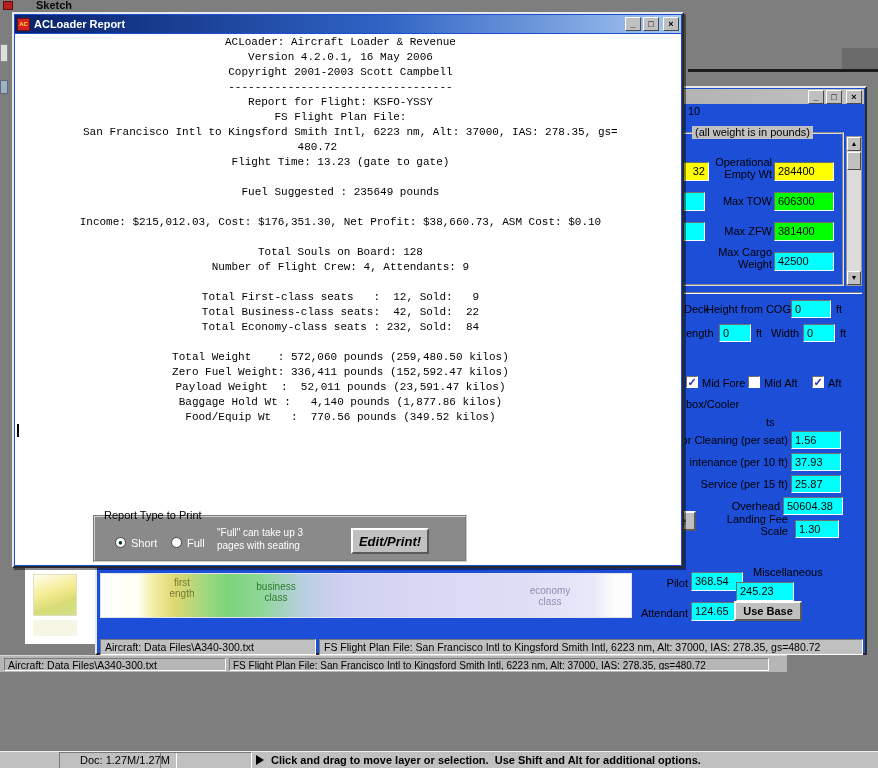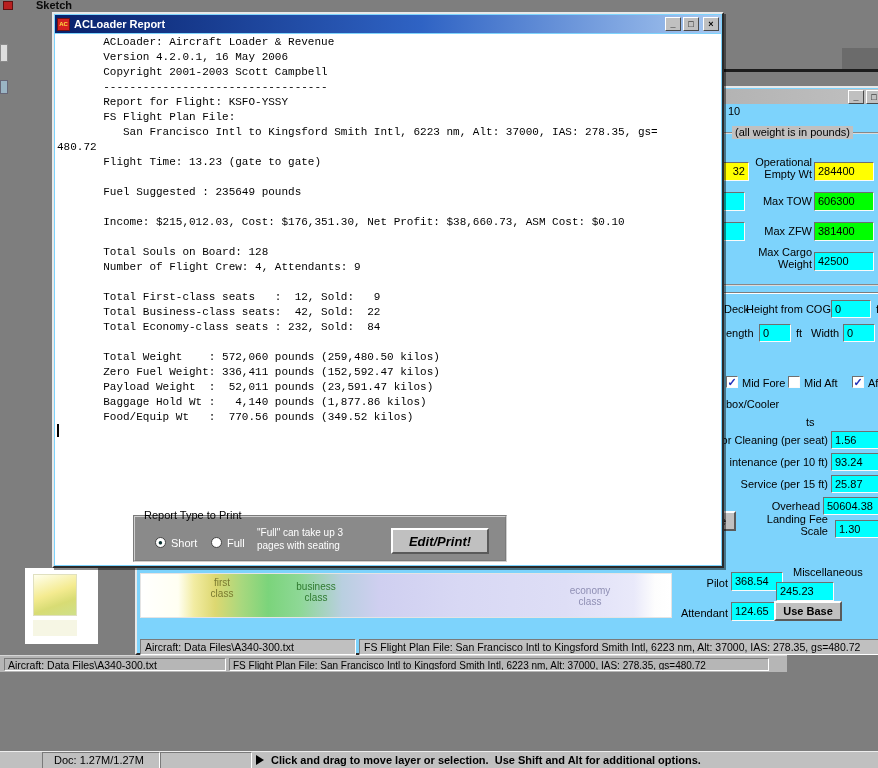--- a/index.html
+++ b/index.html
@@ -12,21 +12,21 @@
   .ml { white-space:pre-line; line-height:12px; }
 
   .field { position:absolute; background:#00ffff; border:1px solid; border-color:#6f6f6f #fbfbfb #fbfbfb #6f6f6f;
            font-size:11px; line-height:16px; padding:0 3px; color:#000; overflow:hidden; white-space:nowrap; }
 
   .btn { position:absolute; display:flex; align-items:center; justify-content:center; background:#c0c0c0;
          border:2px solid; border-color:#ffffff #5a5a5a #5a5a5a #ffffff; font-size:11px; color:#000; cursor:default; }
 
   .inset { border:1px solid; border-color:#7a7a7a #ffffff #ffffff #7a7a7a; }
 
-  .win { position:absolute; background:#7dd3fc; border:2px solid; border-color:#e8e8e8 #2a2a2a #2a2a2a #e8e8e8;margin-left:40px; }
+  .win { position:absolute; background:#1d4ed8; border:2px solid; border-color:#e8e8e8 #2a2a2a #2a2a2a #e8e8e8; }
 
   .tb-btn { width:16px; height:14px; background:#c0c0c0; border:1px solid; border-color:#fff #4a4a4a #4a4a4a #fff;
             font-size:9px; font-weight:bold; display:flex; align-items:center; justify-content:center; }
 
   .groupbox { position:absolute; border:2px groove #dcdcdc; }
   .legend { position:absolute; top:-8px; font-size:11px; line-height:13px; background:#c0c0c0; padding:0 3px; white-space:nowrap; }
 
   .cb { position:absolute; width:12px; height:12px; background:#fff; border:1px solid; border-color:#6f6f6f #fbfbfb #fbfbfb #6f6f6f;
         font-size:11px; line-height:10px; text-align:center; color:#2233bb; font-weight:bold; }
 
@@ -126,21 +126,21 @@
   <div class="lbl" style="left:731px;top:289px;">Aft</div>
 
   <div class="lbl" style="left:589px;top:310px;">box/Cooler</div>
 
   <div class="lbl" style="left:669px;top:328px;">ts</div>
 
   <div class="lbl r" style="left:543px;top:346px;width:148px;">or Cleaning (per seat)</div>
   <div class="field" style="left:694px;top:343px;width:50px;height:18px;">1.56</div>
 
   <div class="lbl r" style="left:543px;top:368px;width:148px;">intenance (per 10 ft)</div>
-  <div class="field" style="left:694px;top:365px;width:50px;height:18px;">93.24</div>
+  <div class="field" style="left:694px;top:365px;width:50px;height:18px;">37.93</div>
 
   <div class="lbl r" style="left:543px;top:390px;width:148px;">Service (per 15 ft)</div>
   <div class="field" style="left:694px;top:387px;width:50px;height:18px;">25.87</div>
 
   <div class="lbl r" style="left:543px;top:412px;width:140px;">Overhead</div>
   <div class="field" style="left:686px;top:409px;width:60px;height:18px;">50604.38</div>
 
   <div class="lbl r ml" style="left:593px;top:425px;width:98px;">Landing Fee
 Scale</div>
   <div class="field" style="left:698px;top:432px;width:44px;height:18px;">1.30</div>
@@ -150,21 +150,21 @@
   <div class="lbl r" style="left:531px;top:489px;width:60px;">Pilot</div>
   <div class="field" style="left:594px;top:484px;width:52px;height:19px;">368.54</div>
   <div class="lbl r" style="left:531px;top:519px;width:60px;">Attendant</div>
   <div class="field" style="left:594px;top:514px;width:52px;height:19px;">124.65</div>
   <div class="lbl" style="left:656px;top:478px;">Miscellaneous</div>
   <div class="field" style="left:639px;top:494px;width:58px;height:19px;">245.23</div>
   <div class="btn" style="left:637px;top:513px;width:68px;height:20px;font-weight:bold;">Use Base</div>
 
   <div class="seatstrip" style="left:3px;top:485px;width:532px;height:45px;">
     <div class="seatlbl" style="left:56px;top:3px;width:50px;color:#7a7a30;">first
-class</div>
+ength</div>
     <div class="seatlbl" style="left:147px;top:7px;width:56px;color:#2f7a2f;">business
 class</div>
     <div class="seatlbl" style="left:421px;top:11px;width:56px;color:#8f8fb4;">economy
 class</div>
   </div>
 
   <div class="abs inset statusline" style="left:3px;top:551px;width:216px;height:16px;padding:1px 4px;background:#c0c0c0;">Aircraft: Data Files\A340-300.txt</div>
   <div class="abs inset statusline" style="left:222px;top:551px;width:544px;height:16px;padding:1px 4px;background:#c0c0c0;">FS Flight Plan File: San Francisco Intl to Kingsford Smith Intl, 6223 nm, Alt: 37000, IAS: 278.35, gs=480.72</div>
 </div>
 
@@ -175,21 +175,21 @@
     <span style="color:#ffffff;font-size:11px;font-weight:bold;margin-left:4px;flex:1;">ACLoader Report</span>
     <div style="display:flex;gap:2px;">
       <div class="tb-btn">_</div>
       <div class="tb-btn">□</div>
       <div class="tb-btn" style="margin-left:2px;">×</div>
     </div>
   </div>
 
   <div class="abs" style="left:1px;top:20px;right:1px;bottom:1px;background:#ffffff;">
 
-    <pre class="report-pre" style="left:2px;top:1px;">       ACLoader: Aircraft Loader &amp; Revenue
+    <pre class="report-pre" style="left:2px;top:1px;text-align:center;">       ACLoader: Aircraft Loader &amp; Revenue
        Version 4.2.0.1, 16 May 2006
        Copyright 2001-2003 Scott Campbell
        ----------------------------------
        Report for Flight: KSFO-YSSY
        FS Flight Plan File:
           San Francisco Intl to Kingsford Smith Intl, 6223 nm, Alt: 37000, IAS: 278.35, gs=
 480.72
        Flight Time: 13.23 (gate to gate)
 
        Fuel Suggested : 235649 pounds
@@ -216,24 +216,24 @@
 
       <div class="radio" style="left:20px;top:20px;">●</div>
       <div class="lbl" style="left:36px;top:20px;color:#ffffff;">Short</div>
 
       <div class="radio" style="left:76px;top:20px;"></div>
       <div class="lbl" style="left:92px;top:20px;color:#ffffff;">Full</div>
 
       <div class="lbl ml" style="left:122px;top:9px;width:104px;color:#ffffff;font-size:10px;line-height:13px;">"Full" can take up 3
 pages with seating</div>
 
-      <div class="btn" style="left:256px;top:11px;width:98px;height:26px;font-size:13px;font-weight:bold;font-style:italic;">Edit/Print!</div>
+      <div class="btn" style="left:256px;top:11px;width:78px;height:26px;font-size:13px;font-weight:bold;font-style:italic;">Edit/Print!</div>
     </div>
   </div>
 </div>
 
 <div class="abs" style="left:0;top:751px;width:878px;height:17px;background:#c0c0c0;border-top:1px solid #ededed;z-index:4;">
   <div class="abs inset" style="left:0;top:0;width:45px;height:17px;background:#00d4d4;font-size:11px;line-height:15px;text-align:center;color:#000;margin-top:40px;">100%</div>
-  <div class="abs inset" style="left:42px;top:0;width:118px;height:17px;font-size:11px;line-height:15px;padding-left:11px;color:#000;">Doc: 1.27M/1.27M</div>
+  <div class="abs inset" style="left:59px;top:0;width:118px;height:17px;font-size:11px;line-height:15px;padding-left:20px;color:#000;">Doc: 1.27M/1.27M</div>
   <div class="abs inset" style="left:160px;top:0;width:92px;height:17px;"></div>
   <div class="abs" style="left:256px;top:3px;width:0;height:0;border-left:8px solid #000;border-top:5px solid transparent;border-bottom:5px solid transparent;"></div>
   <div class="abs" style="left:271px;top:2px;font-size:11px;font-weight:bold;color:#000;white-space:pre;">Click and drag to move layer or selection.  Use Shift and Alt for additional options.</div>
 </div>
 
 </body></html>

